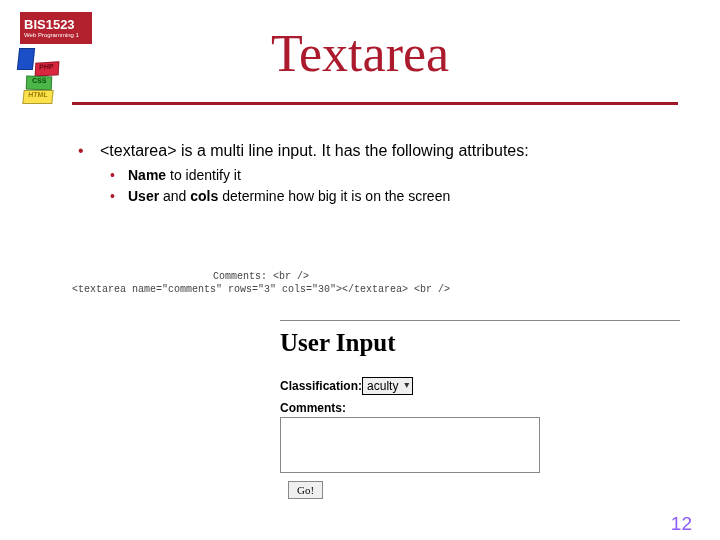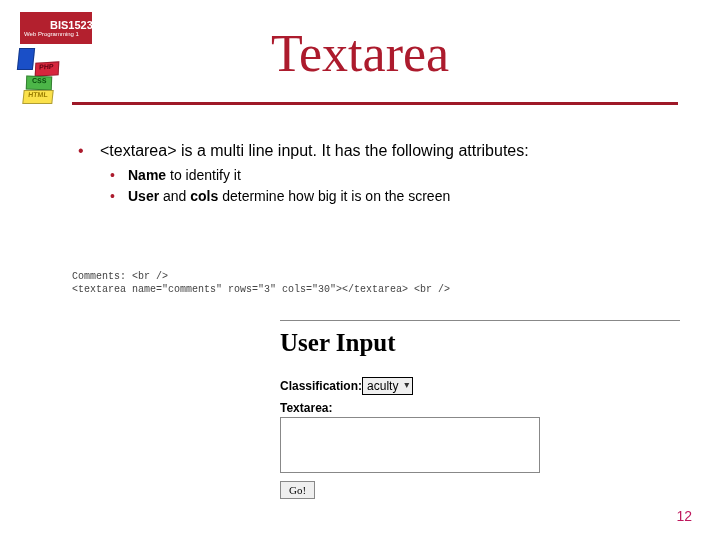--- a/index.html
+++ b/index.html
@@ -22,21 +22,21 @@
       width: 72px;
       height: 32px;
       background: #b3202e;
       color: #fff;
       display: flex;
       flex-direction: column;
       align-items: flex-start;
       justify-content: center;
       padding: 2px 4px;
     }
-    .course-code { font-size: 11px; font-weight: bold; line-height: 1.1; margin-left: 26px; }
+    .course-code { font-size: 13px; font-weight: bold; line-height: 1.1; }
     .course-name { font-size: 6px; line-height: 1.1; }
     .blocks {
       position: absolute;
       left: 18px;
       top: 48px;
       width: 56px;
       height: 52px;
     }
     .blk { position: absolute; border: 1px solid rgba(0,0,0,.3); transform: skew(-6deg,0); }
     .blk.blue { background:#1a4fc7; width:16px; height:22px; left:0; top:0; }
@@ -78,21 +78,21 @@
     }
     .bold { font-weight: bold; }
     .codeblock {
       position: absolute;
       left: 72px; top: 270px;
       font-family: "Courier New", monospace;
       font-size: 10px;
       color: #444;
       line-height: 1.3;
     }
-    .codeblock .ln { white-space: pre; }
+    .codeblock .ln { white-space: pre; text-align: center; }
     .form-shot {
       position: absolute;
       left: 280px; top: 320px;
       width: 400px;
       border-top: 1px solid #888;
       padding-top: 8px;
       font-family: "Times New Roman", serif;
     }
     .form-title {
       font-size: 25px;
@@ -112,26 +112,26 @@
     }
     .fake-select::after {
       content: "▾"; position: absolute; right: 3px; top: 1px; font-size: 10px; color: #333;
     }
     .comments-box {
       width: 260px; height: 56px; border: 1px solid #888; background: #fff;
       margin-top: 2px;
     }
     .go-btn {
       display: inline-block; border: 1px solid #888; background: #efefef;
-      font-size: 11px; padding: 2px 8px; margin-top: 8px; margin-left: 0;
+      font-size: 11px; padding: 2px 8px; margin-top: 8px; margin-left: 8px;
     }
     .pagenum {
       position: absolute;
-      right: 28px; bottom: 16px;
-      font-size: 14px; color: #be185d;
+      right: 28px; bottom: 5px;
+      font-size: 19px; color: #8b5cf6;
     }
   </style>
 </head>
 <body>
 
 <div class="header">
   <div class="course-box">
     <div class="course-code">BIS1523</div>
     <div class="course-name">Web Programming 1</div>
   </div>
@@ -177,21 +177,21 @@
 
 
   <div class="form-row">
     <div class="form-label">Classification:</div>
     <div class="fake-select">
       <span>aculty</span>
     </div>
   </div>
 
   <div>
-    <div class="form-label" style="font-family:Arial,sans-serif;font-size:12px;font-weight:bold;">Textarea:</div>
+    <div class="form-label" style="font-family:Arial,sans-serif;font-size:12px;font-weight:bold;">Comments:</div>
     <div class="comments-box"></div>
   </div>
 
   <div class="go-btn">
     <span>Go!</span>
   </div>
 </div>
 
 <div class="pagenum">12</div>
 

